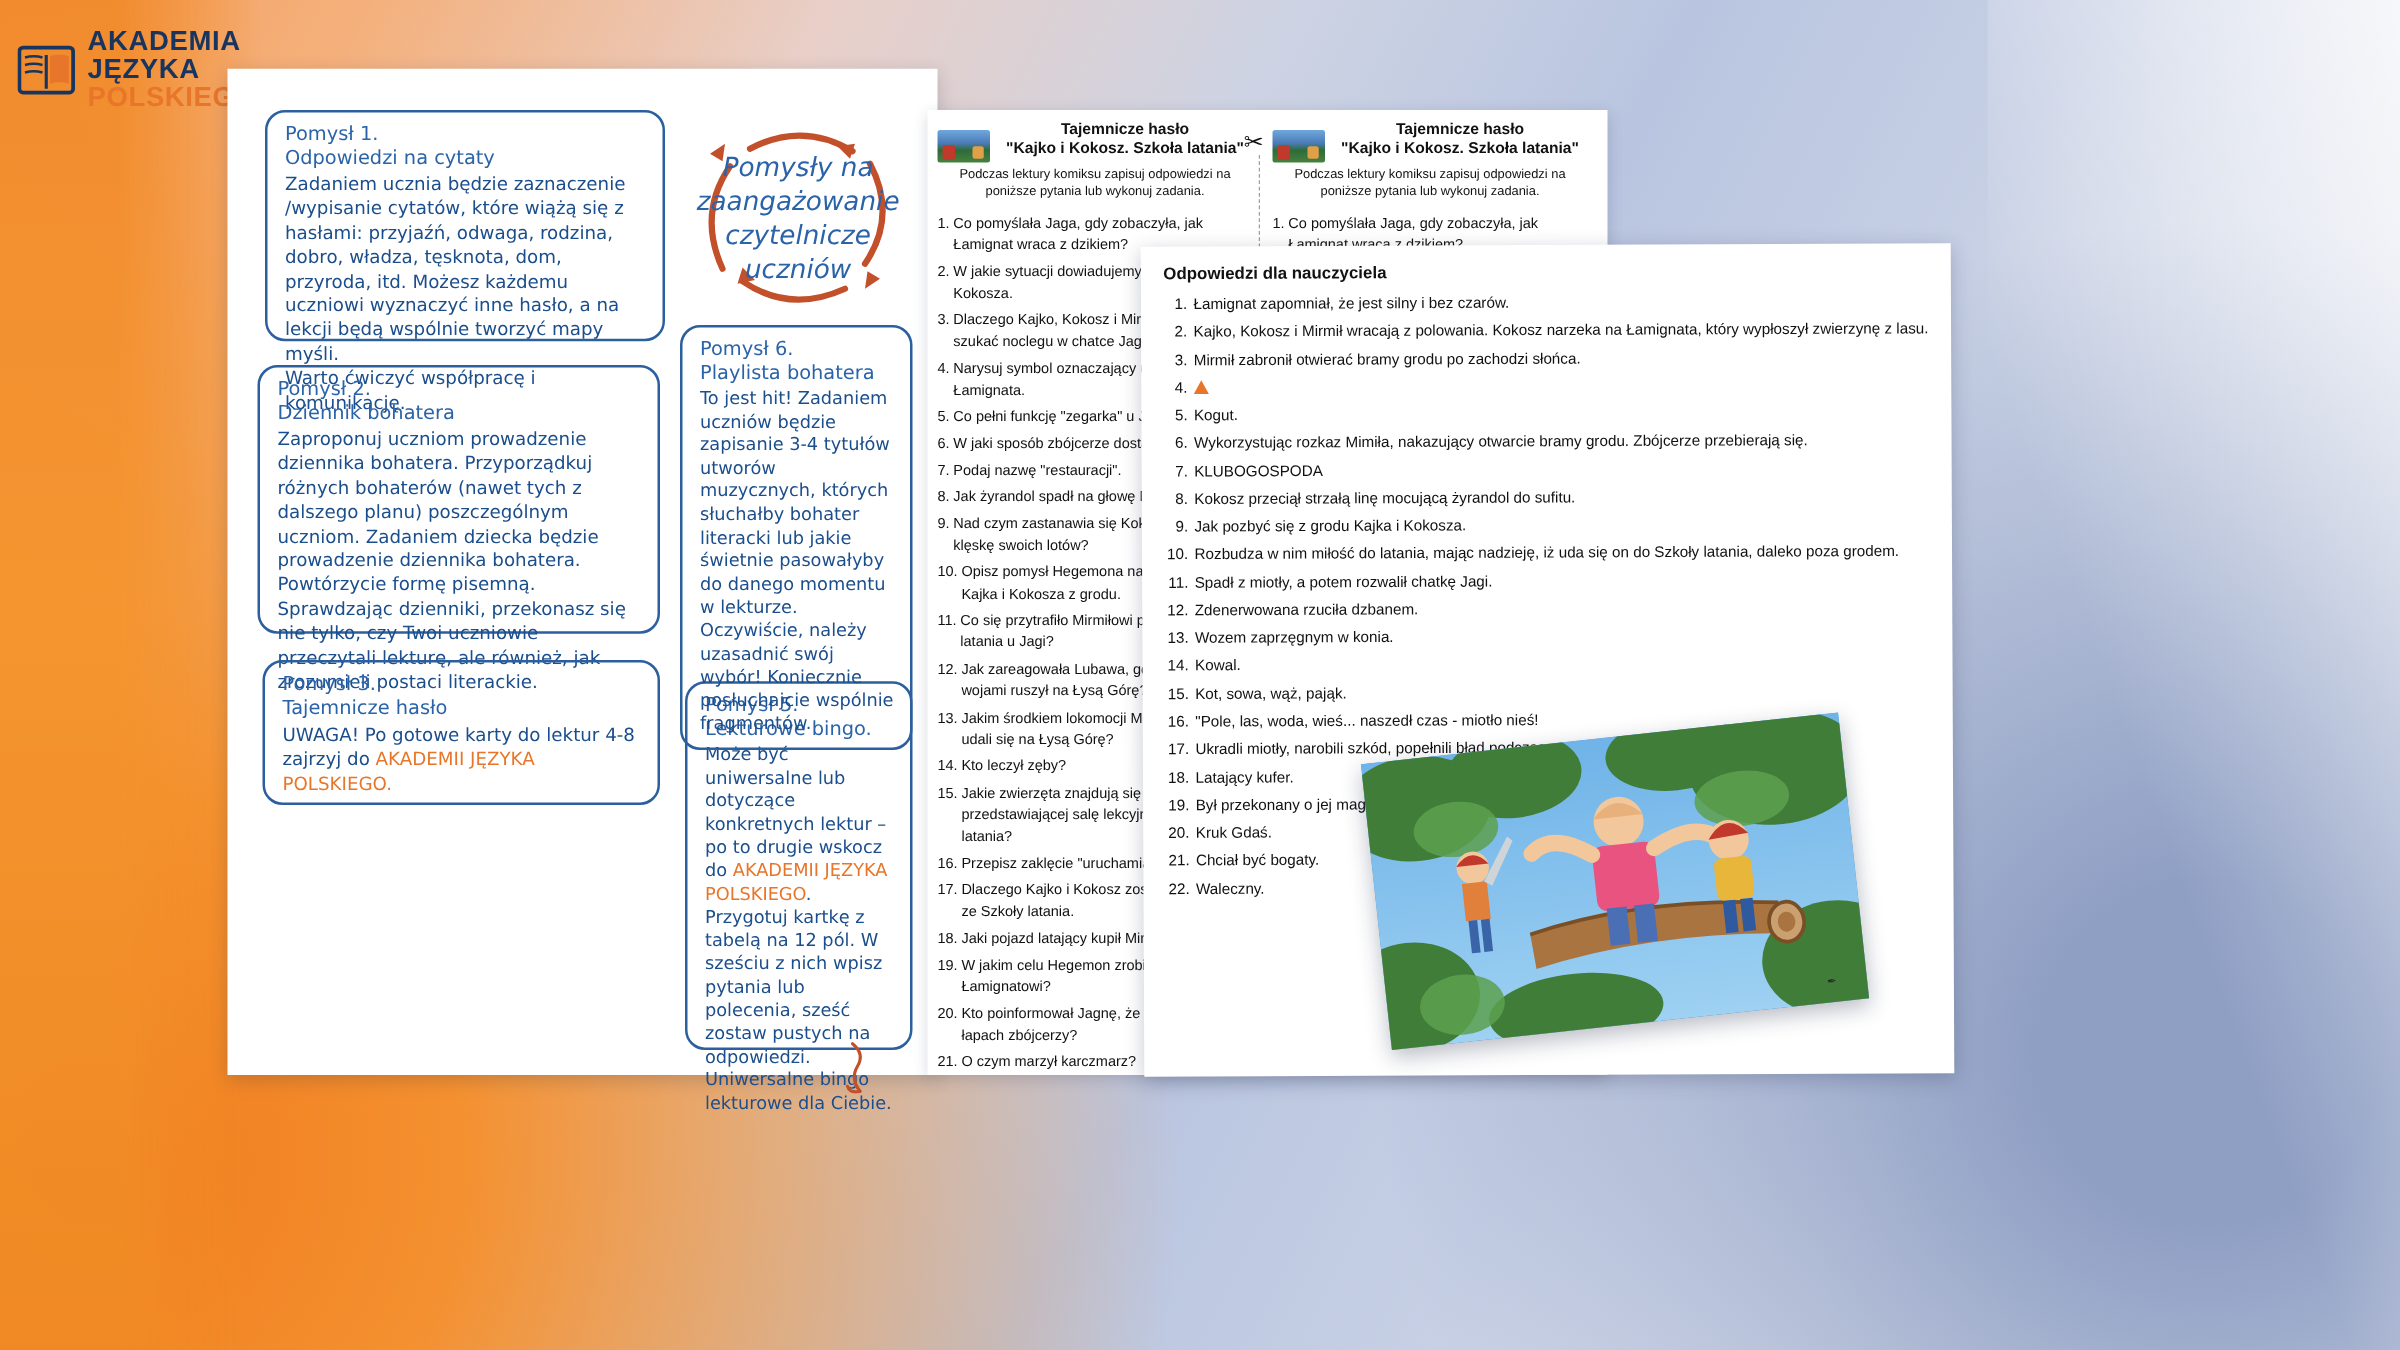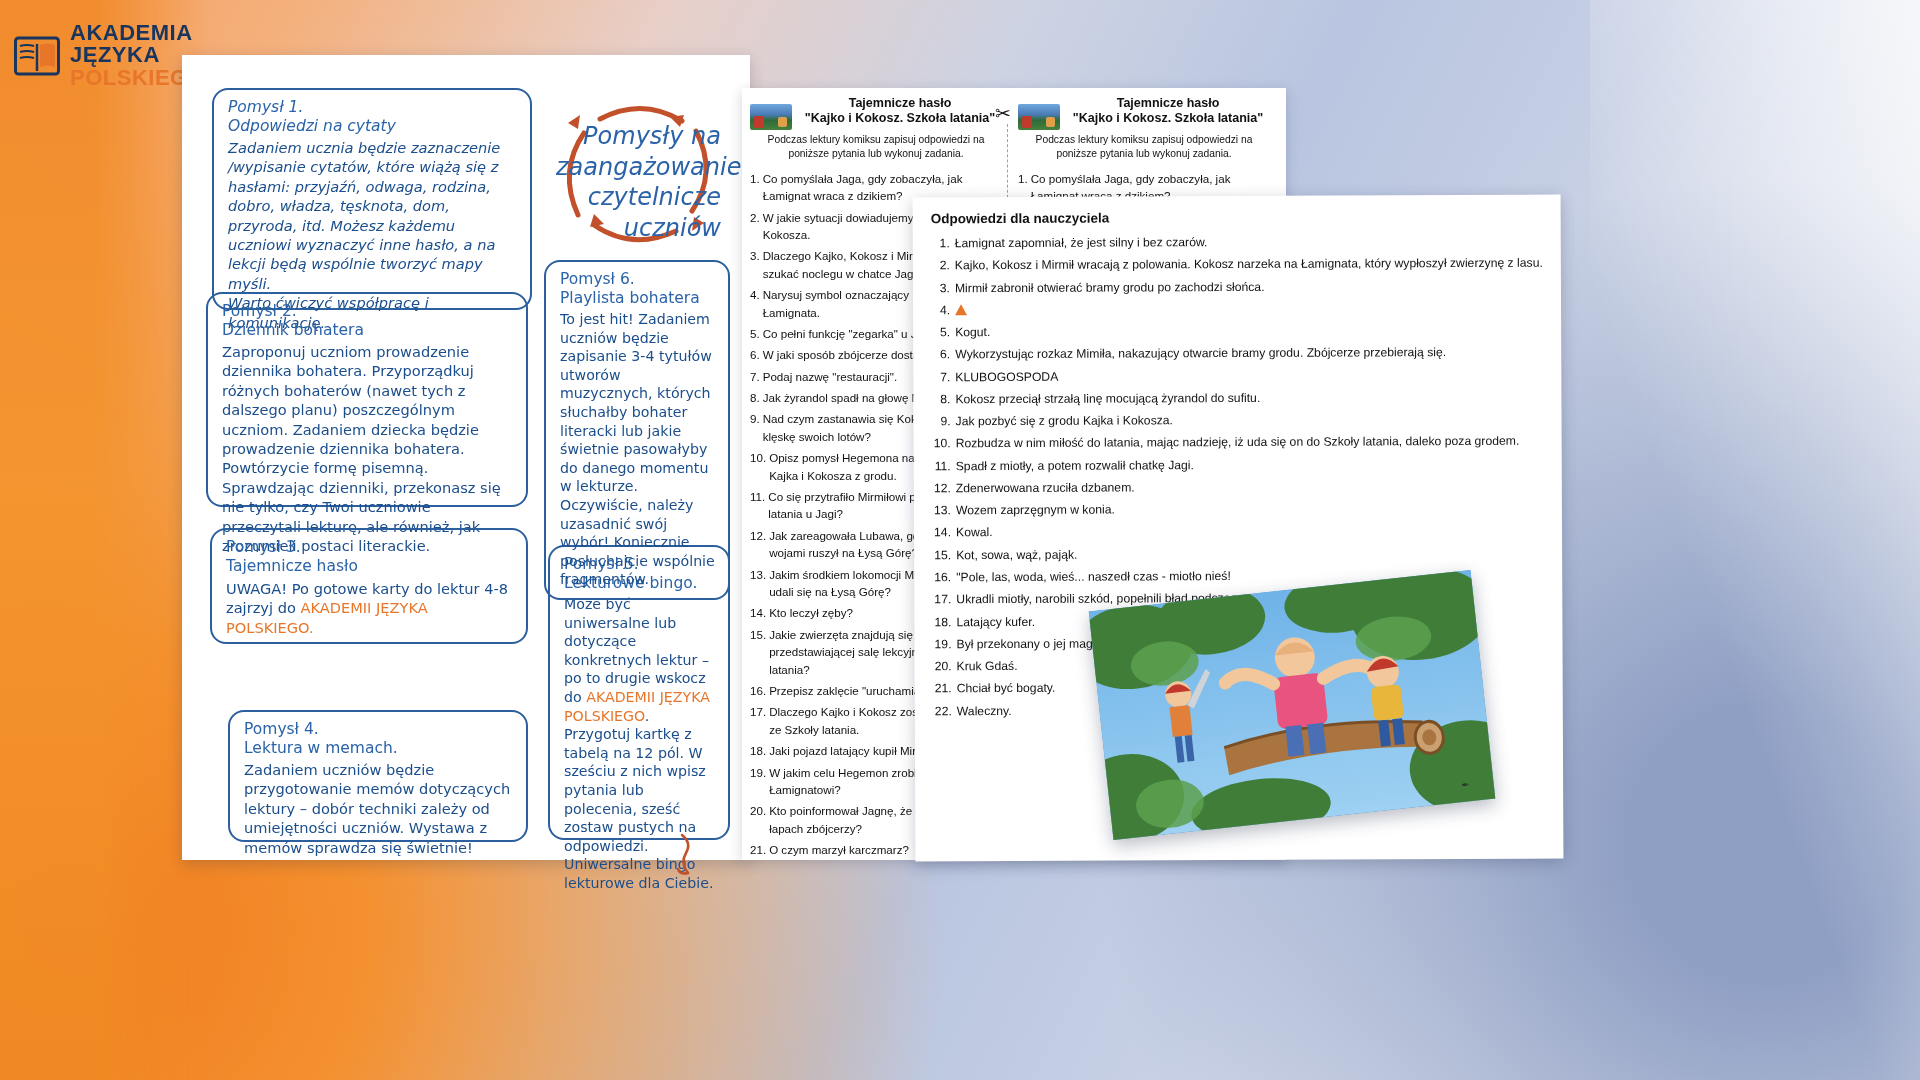--- a/index.html
+++ b/index.html
@@ -47,34 +47,34 @@
   .hbox{
     position:absolute;border:2px solid #2c5f9e;border-radius:16px;
     padding:8px 12px 10px 14px;box-sizing:border-box;
     color:#1c4f8f;
   }
   .hbox .ttl{font-size:15.5px;color:#2a63a8;margin-bottom:1px;}
   .hbox .sub{font-size:15.5px;color:#2a63a8;margin-bottom:3px;}
   .hbox .body{font-size:14.6px;line-height:1.33;color:#1b4e8c;}
   .hand{font-family:"DejaVu Sans",sans-serif;}
   .orange{color:#e8762a;}
-  #b1{left:30px;top:33px;width:320px;height:222px;font-style:italic;}
+  #b1{left:30px;top:33px;width:320px;height:185px;}
   #b2{left:24px;top:237px;width:322px;height:215px;}
   #b3{left:28px;top:473px;width:318px;height:116px;}
   #b4{left:46px;top:655px;width:300px;height:132px;}
   #b5{left:366px;top:490px;width:182px;height:295px;}
   #b6{left:362px;top:205px;width:186px;height:340px;}
   #b6 .body{font-size:14.2px;line-height:1.31}
   #b5 .body{font-size:14.2px;line-height:1.31}
 
   
   #circle{position:absolute;left:356px;top:30px;width:200px;height:180px;}
   #circle .ctitle{
-    position:absolute;left:18px;top:36px;width:165px;text-align:right;
-    font-size:24px;line-height:1.28;color:#2a63a8;font-style:italic;
+    position:absolute;left:18px;top:36px;width:165px;text-align:center;
+    font-size:21px;line-height:1.28;color:#2a63a8;font-style:italic;
   }
   #pencil{position:absolute;left:490px;top:778px;width:30px;height:42px;}
 
   
   #sheet2{
     position:absolute;left:742px;top:88px;width:544px;height:772px;
     background:#fff;box-shadow:0 3px 12px rgba(30,40,70,.2);
     overflow:hidden;color:#111;
   }
   .ws-col{position:absolute;top:8px;width:252px;}
@@ -177,25 +177,20 @@
   </div>
 
   <div class="hbox" id="b3">
     <div class="ttl hand">Pomysł 3.</div>
     <div class="sub hand">Tajemnicze hasło</div>
     <div class="body hand orange" style="margin-top:4px">
       <span>UWAGA! Po gotowe karty do lektur 4-8 zajrzyj do </span><span class="orange">AKADEMII JĘZYKA POLSKIEGO.</span>
     </div>
   </div>
 
-  <div class="hbox" id="b4">
-    <div class="ttl hand">Pomysł 4.</div>
-    <div class="sub hand">Lektura w memach.</div>
-    <div class="body hand">Zadaniem uczniów będzie przygotowanie memów dotyczących lektury – dobór techniki zależy od umiejętności uczniów. Wystawa z memów sprawdza się świetnie!</div>
-  </div>
 
   <div class="hbox" id="b5">
     <div class="ttl hand">Pomysł 5.</div>
     <div class="sub hand">Lekturowe bingo.</div>
     <div class="body hand">
       <span>Może być uniwersalne lub dotyczące konkretnych lektur – po to drugie wskocz do </span><span class="orange">AKADEMII JĘZYKA POLSKIEGO</span><span>. Przygotuj kartkę z tabelą na 12 pól. W sześciu z nich wpisz pytania lub polecenia, sześć zostaw pustych na odpowiedzi. Uniwersalne bingo lekturowe dla Ciebie.</span>
     </div>
   </div>
 
   <div class="hbox" id="b6">

